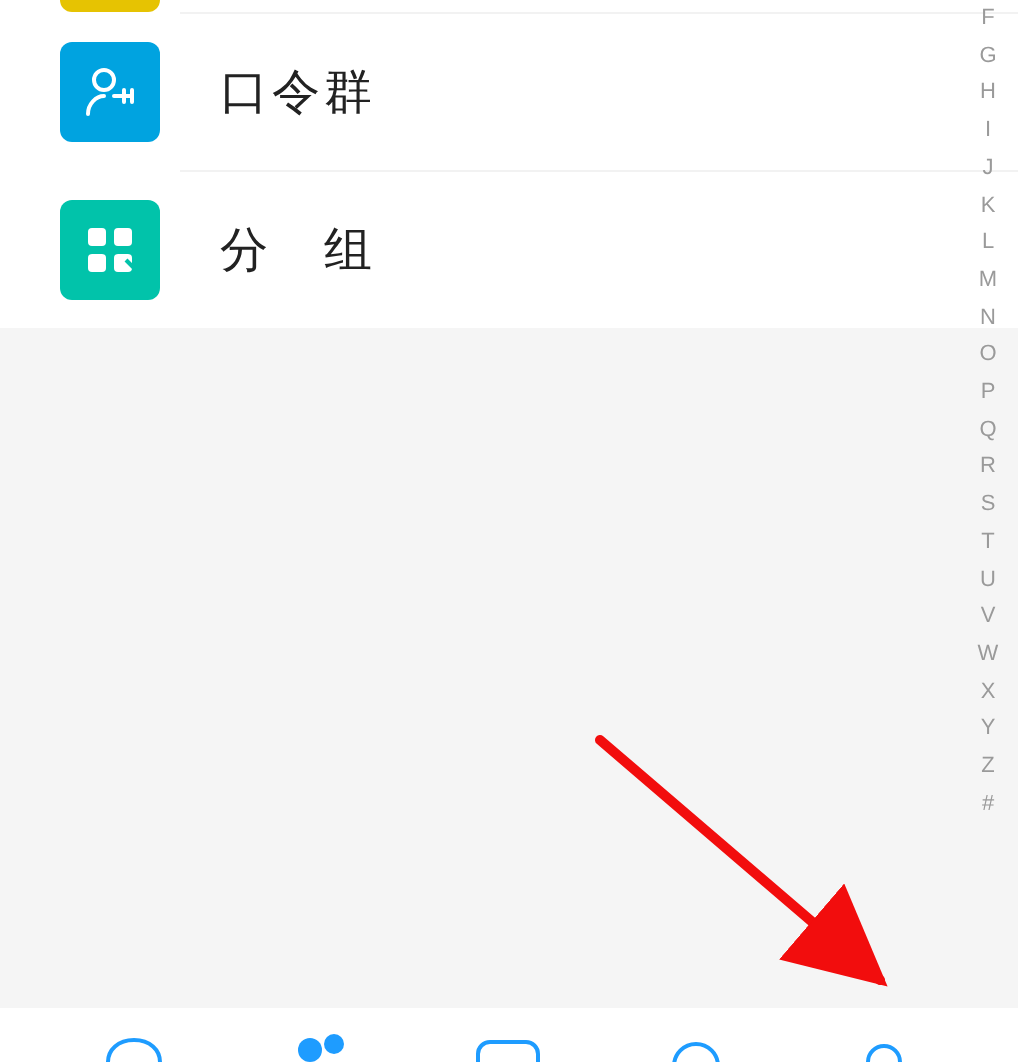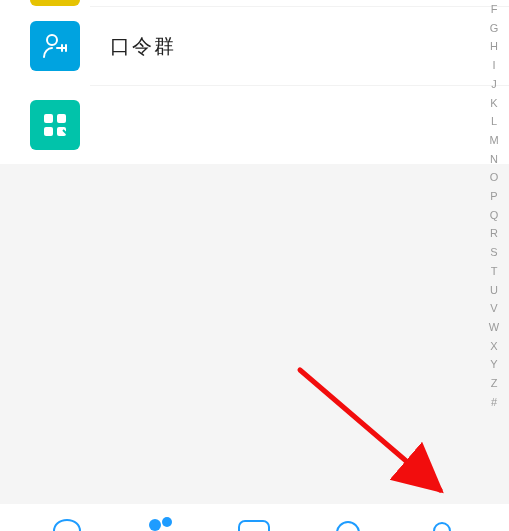--- a/index.html
+++ b/index.html
@@ -1,19 +1,19 @@
 <!DOCTYPE html>
 <html><head>
 <meta charset="utf-8">
 <style>
   html,body{margin:0;padding:0;font-family:-apple-system,"Helvetica Neue",Arial,sans-serif;background:#fff;}
   .screen{width:509px;height:531px;position:relative;overflow:hidden;background:#fff;}
   .list{background:#fff;padding-top:0;}
   .row{display:flex;align-items:center;height:78px;padding-left:30px;cursor:pointer;}
-  .row .label{font-size:20px;letter-spacing:2px;color:#222;margin-left:30px;text-align:right;}
+  .row .label{font-size:24px;letter-spacing:2px;color:#222;margin-left:30px;text-align:right;}
   .icon-box{width:50px;height:50px;border-radius:6px;display:flex;align-items:center;justify-content:center;color:#fff;}
   .icon-yellow{background:#e6c302;}
   .icon-blue{background:#00a3e0;}
   .icon-teal{background:#01c3aa;}
   
   .row-top{height:6px;padding-left:30px;display:flex;align-items:flex-start;}
   .row-top .icon-box{width:50px;height:6px;border-radius:0 0 6px 6px;}
   .hr{height:1px;background:#f2f2f2;margin-left:90px;}
   .gray-area{background:#f5f5f5;height:340px;}
   .index-bar{position:absolute;right:8px;top:0;display:flex;flex-direction:column;align-items:center;font-size:11px;color:#9a9a9a;line-height:18.7px;font-weight:500;}
@@ -51,20 +51,21 @@
     <div class="row">
       <div class="icon-box icon-teal">
         <svg width="30" height="30" viewBox="0 0 30 30">
           <rect x="4" y="4" width="9" height="9" rx="2" fill="#fff"></rect>
           <rect x="17" y="4" width="9" height="9" rx="2" fill="#fff"></rect>
           <rect x="4" y="17" width="9" height="9" rx="2" fill="#fff"></rect>
           <rect x="17" y="17" width="9" height="9" rx="2" fill="#fff"></rect>
           <path d="M23 20l4 4" stroke="#01c3aa" stroke-width="2"></path>
         </svg>
       </div>
+      <span class="label">分　组</span>
     </div>
   </div>
 
   <div class="gray-area"></div>
 
   <div class="index-bar" id="index-bar">
       <span>F</span>
       <span>G</span>
       <span>H</span>
       <span>I</span>

